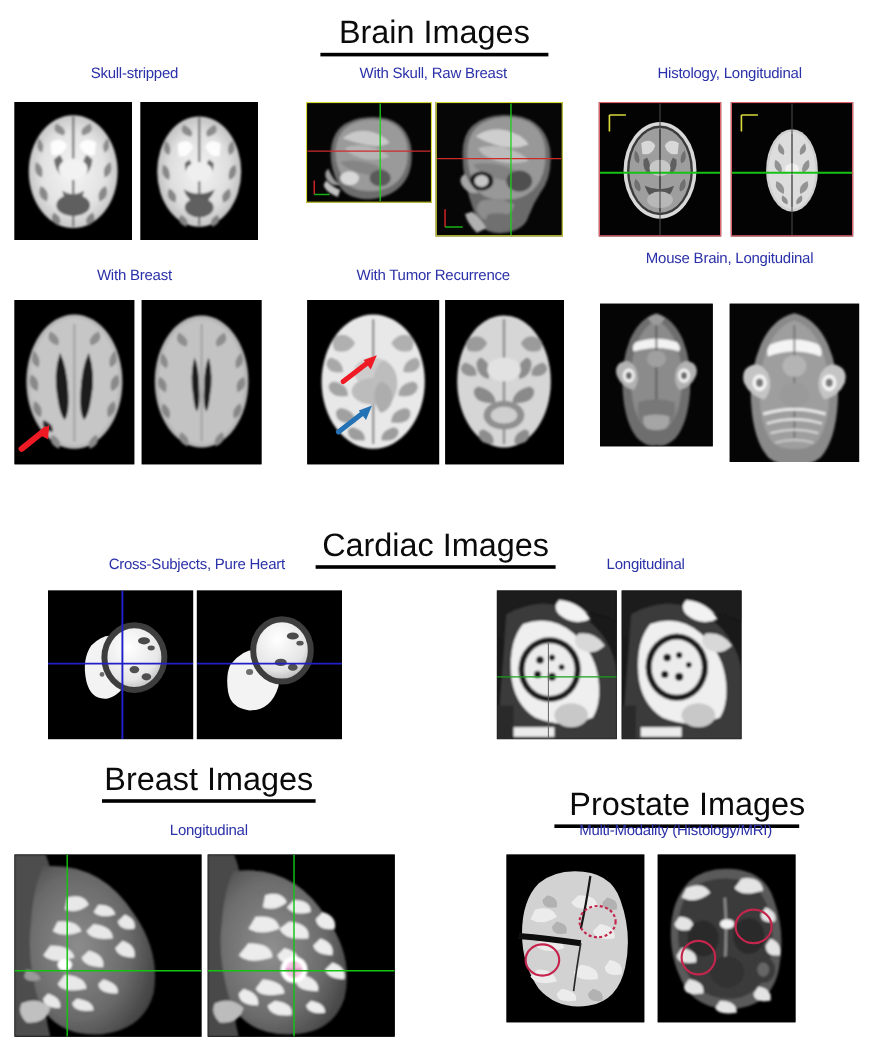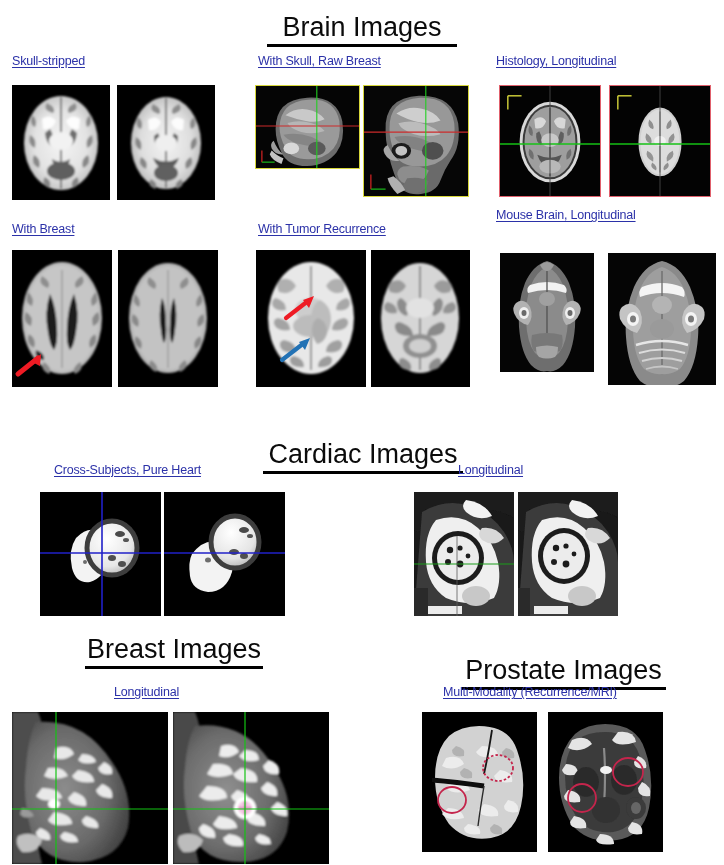--- a/index.html
+++ b/index.html
@@ -22,24 +22,23 @@
     margin-top:12px;
   }
   .section-title .rule{
     display:block;
     height:3px;
     background:#000;
     margin-top:1px;
   }
   .sub-title{
     position:absolute;
-    text-align:left;
+    text-align:center;
     font-size:12.5px;
     color:#2b31a8;
-    text-decoration:underline;
     text-underline-offset:2px;
     white-space:nowrap;
     letter-spacing:-0.2px;
   }
   .panel{
     position:absolute;
     background:#000;
     overflow:hidden;
     line-height:0;
   }
@@ -644,25 +643,25 @@
       <circle cx="72" cy="96" r="11" fill="#ffffff"></circle>
       <circle cx="72" cy="96" r="7" fill="#f4c9e4"></circle>
       <path d="M65 96 h14 M72 89 v14" stroke="#d46fb0" stroke-width="1.6"></path>
       <path d="M6 124 q14 -6 24 4 q-4 14 -20 12 q-8 -8 -4 -16z" fill="#bcbcbc"></path>
     </g>
     <line x1="0" y1="97" x2="156" y2="97" stroke="#13c413" stroke-width="1.2"></line>
     <line x1="72" y1="0" x2="72" y2="152" stroke="#13c413" stroke-width="1.2"></line>
   </svg>
 </div>
 
-<div class="section-title" style="left:456px;top:643px;width:215px;">
+<div class="section-title" style="left:456px;top:643px;width:215px;text-align:right;">
   <span>Prostate Images</span>
   <span class="rule" style="width:204px;margin-left:6px;"></span>
 </div>
-<div class="sub-title" style="left:443px;top:685px;width:240px;">Multi-Modality (Recurrence/MRI)</div>
+<div class="sub-title" style="left:443px;top:685px;width:240px;">Multi-Modality (Histology/MRI)</div>
 
 <div class="panel" style="left:422px;top:712px;width:115px;height:140px;">
   <svg viewBox="0 0 115 140" preserveAspectRatio="none">
     <defs>
         <filter id="bl19">
           <feGaussianBlur stdDeviation="0.6"></feGaussianBlur>
         </filter>
       </defs>
     <rect width="115" height="140" fill="#000"></rect>
     <g filter="url(#bl19)">

